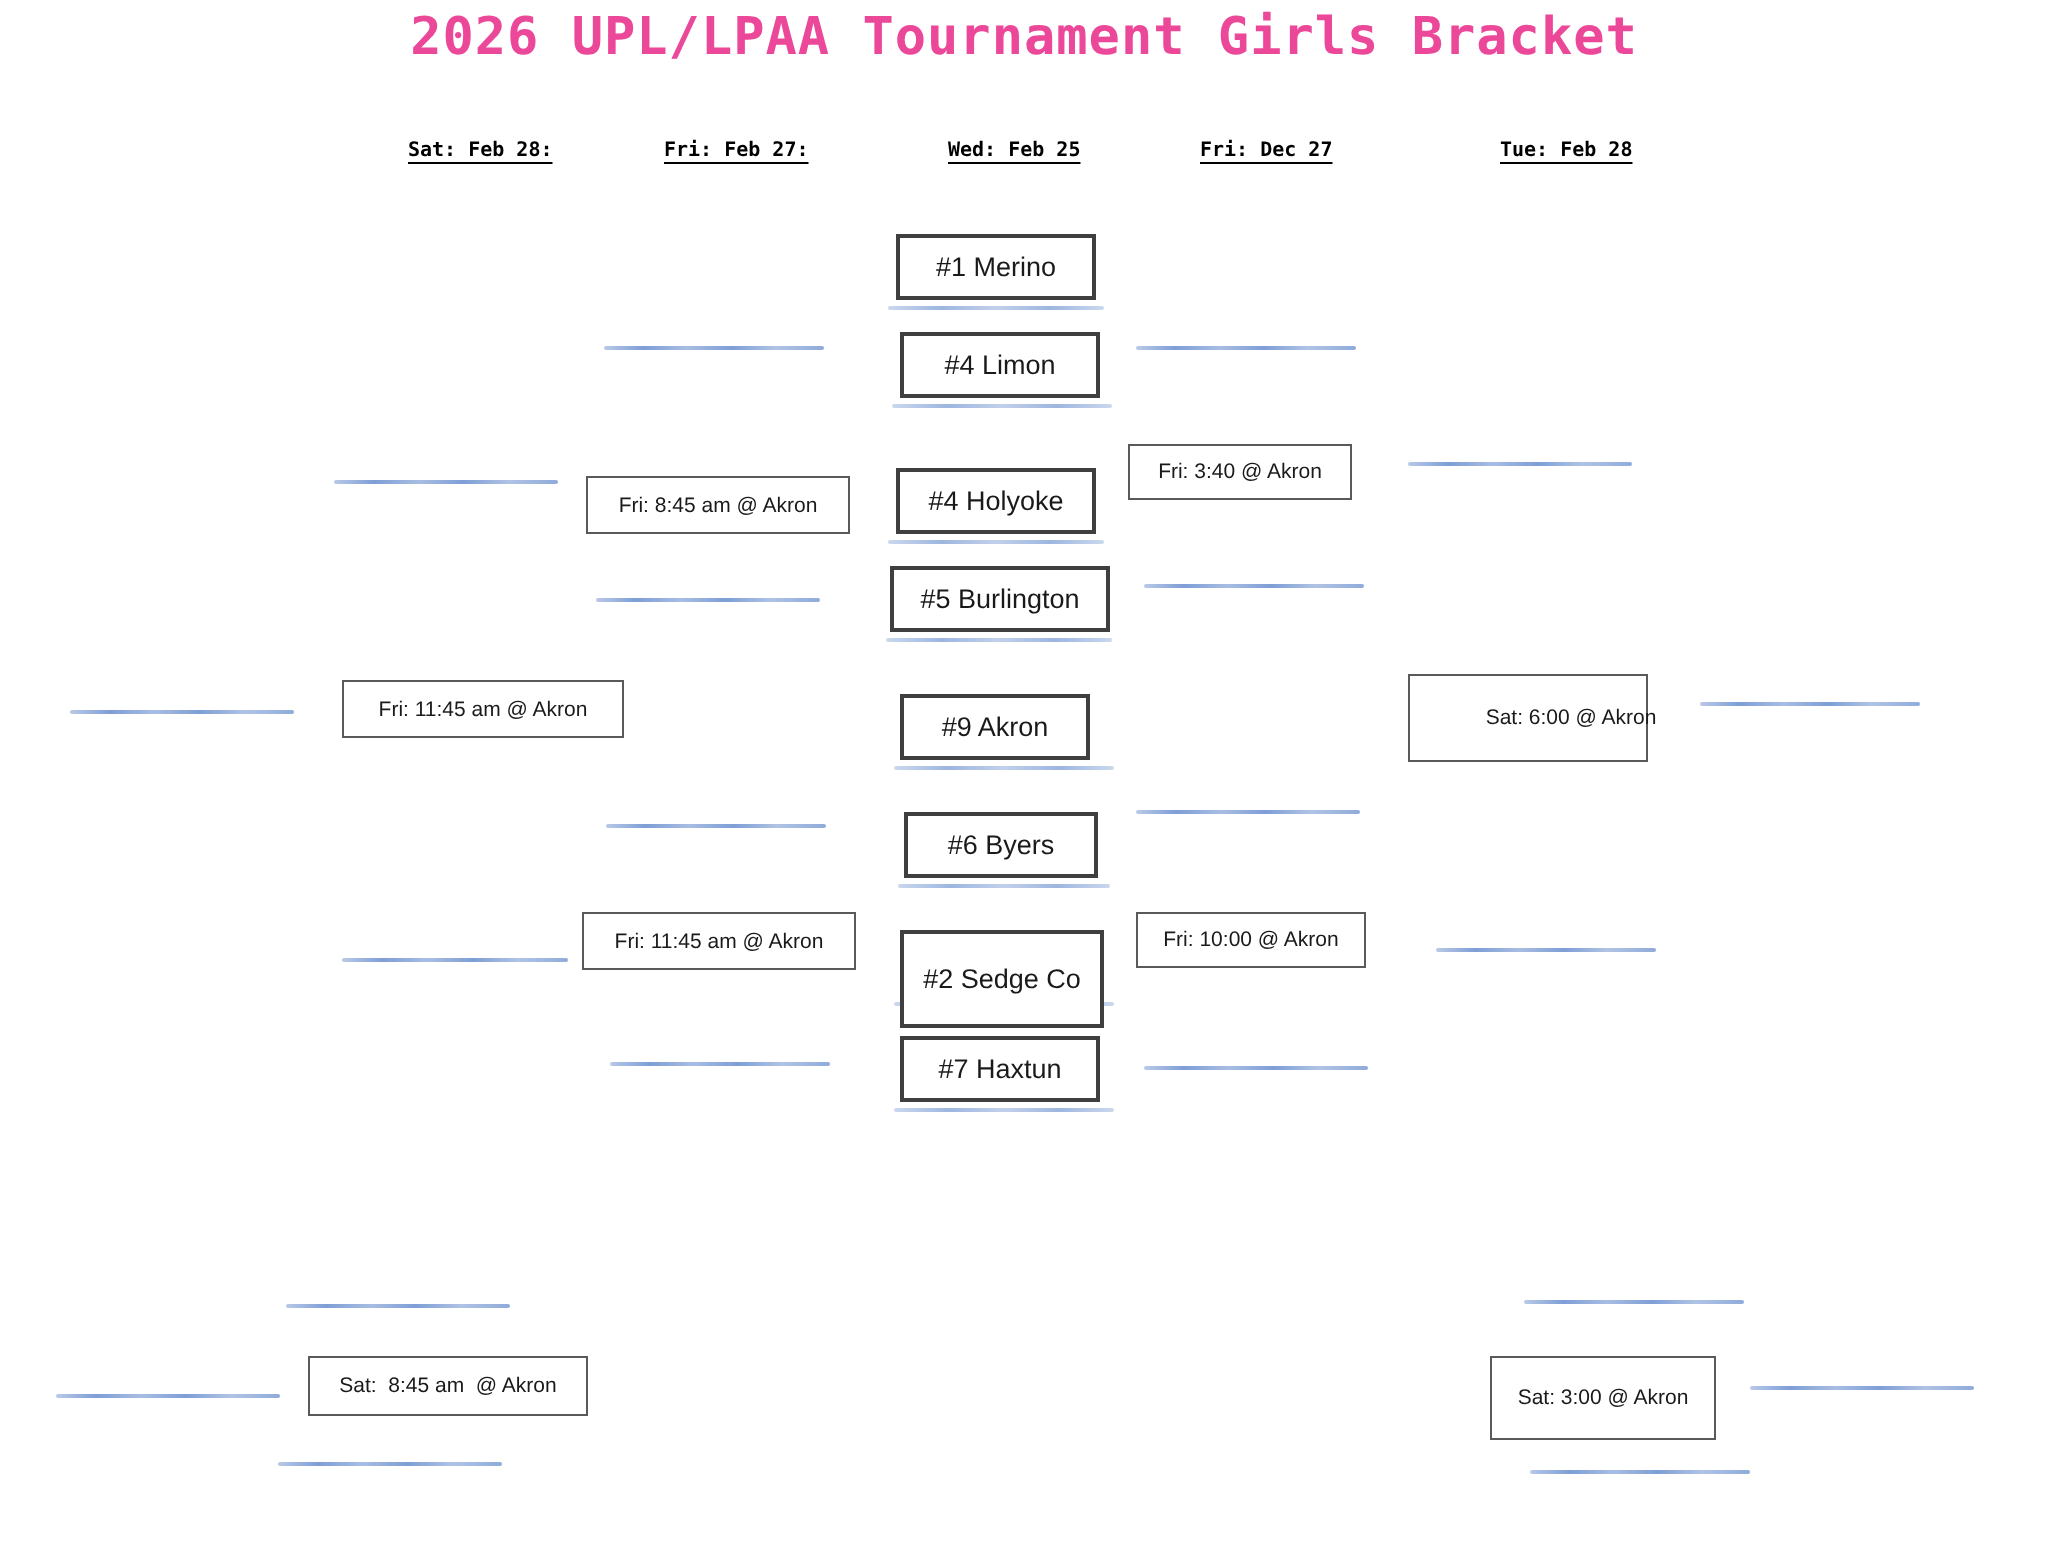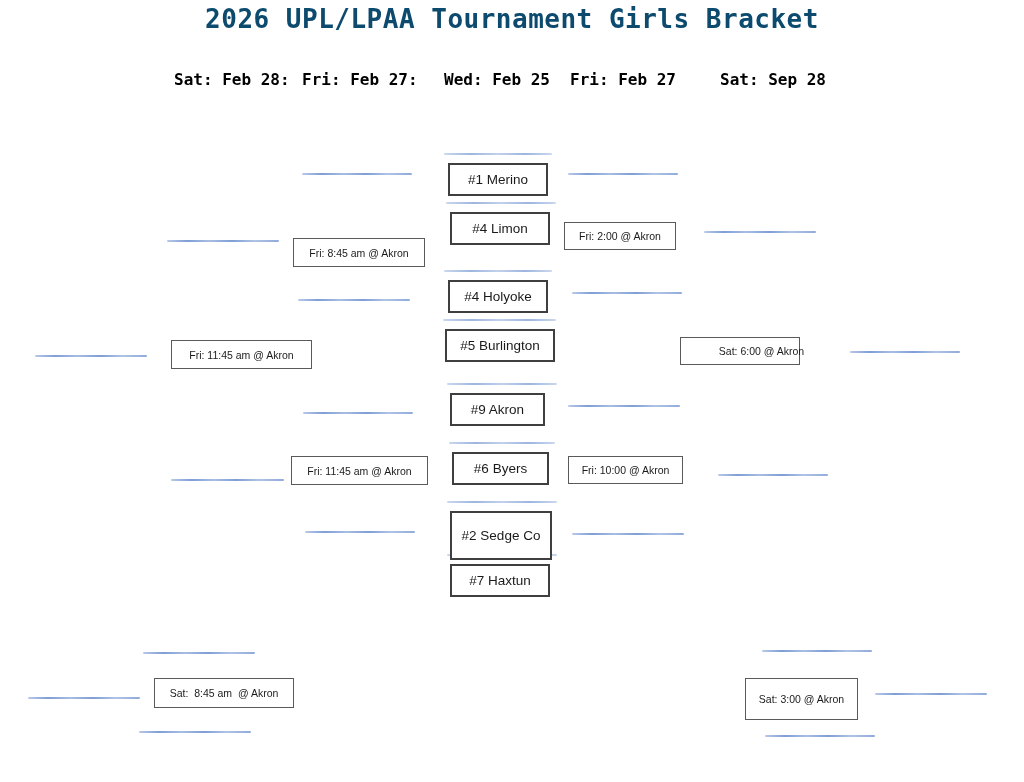--- a/index.html
+++ b/index.html
@@ -28,49 +28,50 @@
   .title {
     position: absolute;
     left: 0;
     top: 4px;
     width: 1024px;
     text-align: center;
     font-family: "DejaVu Sans Mono", "Liberation Mono", monospace;
     font-size: 26px;
     font-weight: bold;
     letter-spacing: 0.5px;
-    color: #0c4a6e;
+    color: #ec4899;
     white-space: pre;
   }
 
   
   .round-header {
     position: absolute;
     font-family: "DejaVu Sans Mono", "Liberation Mono", monospace;
-    font-size: 16px;
+    font-size: 10px;
     font-weight: bold;
     color: #000000;
+    text-decoration: underline;
     text-underline-offset: 3px;
     white-space: pre;
+    margin-left: 30px;
   }
 
   
   .team-box {
     position: absolute;
     box-sizing: border-box;
     border: 2px solid #3f3f3f;
     background: #ffffff;
     display: flex;
     align-items: center;
     justify-content: center;
     font-size: 13.5px;
     color: #1a1a1a;
     white-space: nowrap;
     padding: 0 6px;
-    margin-top: 46px;
   }
 
   
   .game-box {
     position: absolute;
     box-sizing: border-box;
     border: 1.5px solid #5a5a5a;
     background: #ffffff;
     display: flex;
     align-items: center;
@@ -100,22 +101,22 @@
 <body>
 
 <div id="bracket-canvas">
 
   <div class="title">2026 UPL/LPAA Tournament Girls Bracket</div>
 
   <div id="round-headers-layer">
       <div class="round-header" style="left: 174px; top: 70px;">Sat: Feb 28:</div>
       <div class="round-header" style="left: 302px; top: 70px;">Fri: Feb 27:</div>
       <div class="round-header" style="left: 444px; top: 70px;">Wed: Feb 25</div>
-      <div class="round-header" style="left: 570px; top: 70px;">Fri: Feb 27</div>
-      <div class="round-header" style="left: 720px; top: 70px;">Sat: Sep 28</div>
+      <div class="round-header" style="left: 570px; top: 70px;">Fri: Dec 27</div>
+      <div class="round-header" style="left: 720px; top: 70px;">Tue: Feb 28</div>
     </div>
   <div id="slot-lines-layer">
       <div class="slot-line under" style="left: 444px; top: 153px; width: 108px;"></div>
       <div class="slot-line under" style="left: 446px; top: 202px; width: 110px;"></div>
       <div class="slot-line under" style="left: 444px; top: 270px; width: 108px;"></div>
       <div class="slot-line under" style="left: 443px; top: 319px; width: 113px;"></div>
       <div class="slot-line under" style="left: 447px; top: 383px; width: 110px;"></div>
       <div class="slot-line under" style="left: 449px; top: 442px; width: 106px;"></div>
       <div class="slot-line under" style="left: 447px; top: 501px; width: 110px;"></div>
       <div class="slot-line under" style="left: 447px; top: 554px; width: 110px;"></div>
@@ -147,20 +148,20 @@
       <div class="team-box" style="left: 445px; top: 283px; width: 110px; height: 33px;">#5 Burlington</div>
       <div class="team-box" style="left: 450px; top: 347px; width: 95px; height: 33px;">#9 Akron</div>
       <div class="team-box" style="left: 452px; top: 406px; width: 97px; height: 33px;">#6 Byers</div>
       <div class="team-box" style="left: 450px; top: 465px; width: 102px; height: 49px;">#2 Sedge Co</div>
       <div class="team-box" style="left: 450px; top: 518px; width: 100px; height: 33px;">#7 Haxtun</div>
     </div>
   <div id="game-boxes-layer">
       <div class="game-box" style="left: 293px; top: 238px; width: 132px; height: 29px;">Fri: 8:45 am @ Akron</div>
       <div class="game-box" style="left: 171px; top: 340px; width: 141px; height: 29px;">Fri: 11:45 am @ Akron</div>
       <div class="game-box" style="left: 291px; top: 456px; width: 137px; height: 29px;">Fri: 11:45 am @ Akron</div>
-      <div class="game-box" style="left: 564px; top: 222px; width: 112px; height: 28px;">Fri: 2:00 @ Akron</div>
-      <div class="game-box" style="left: 680px; top: 337px; width: 120px; height: 28px; padding-left: 48px;">Sat: 6:00 @ Akron</div>
+      <div class="game-box" style="left: 564px; top: 222px; width: 112px; height: 28px;">Fri: 3:40 @ Akron</div>
+      <div class="game-box" style="left: 704px; top: 337px; width: 120px; height: 44px; padding-left: 48px;">Sat: 6:00 @ Akron</div>
       <div class="game-box" style="left: 568px; top: 456px; width: 115px; height: 28px;">Fri: 10:00 @ Akron</div>
       <div class="game-box" style="left: 154px; top: 678px; width: 140px; height: 30px;">Sat:  8:45 am  @ Akron</div>
       <div class="game-box" style="left: 745px; top: 678px; width: 113px; height: 42px;">Sat: 3:00 @ Akron</div>
     </div>
 
 </div>
 
 </body></html>

